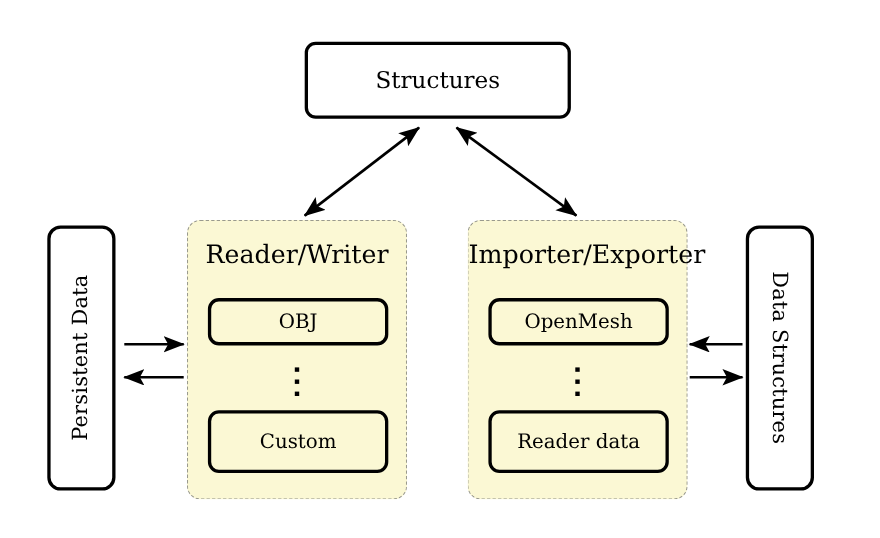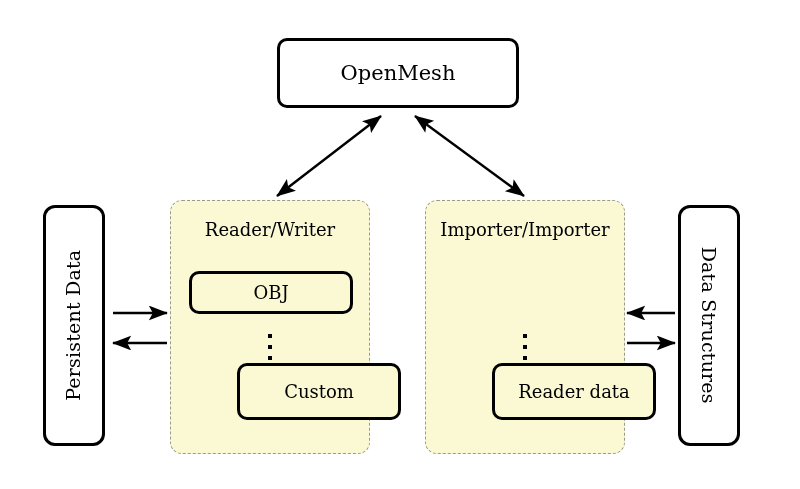--- a/index.html
+++ b/index.html
@@ -89,21 +89,21 @@
     top: 200px;
     width: 200px;
     height: 254px;
   }
   .panel-title {
     position: absolute;
     top: 18px;
     left: 0;
     width: 100%;
     text-align: center;
-    font-size: 18px;
+    font-size: 23px;
     white-space: nowrap;
   }
 
   
   .subnode {
     position: absolute;
     box-sizing: border-box;
     left: 18px;
     width: 164px;
     display: flex;
@@ -114,23 +114,22 @@
     border: 3px solid #000000;
     border-radius: 10px;
     font-size: 18px;
     line-height: 1.2;
   }
   .subnode.first {
     top: 70px;
     height: 43px;
   }
   .subnode.last {
-    top: 162px;
+    top: 172px;
     height: 57px;
-    margin-left: 48px;
   }
 
   .vdots {
     position: absolute;
     left: 0;
     width: 100%;
     top: 126px;
     text-align: center;
     font-size: 19px;
     line-height: 0;
@@ -175,21 +174,21 @@
     <line x1="113" y1="313" x2="167" y2="313" stroke="#000000" stroke-width="2.4" marker-end="url(#head)"></line>
 
     <line x1="167" y1="343" x2="113" y2="343" stroke="#000000" stroke-width="2.4" marker-end="url(#head)"></line>
 
     <line x1="675" y1="313" x2="627" y2="313" stroke="#000000" stroke-width="2.4" marker-end="url(#head)"></line>
 
     <line x1="627" y1="343" x2="675" y2="343" stroke="#000000" stroke-width="2.4" marker-end="url(#head)"></line>
   </svg>
 
   <div class="node" id="io-manager">
-    <span>OpenMesh</span>
+    <span>Structures</span>
   </div>
 
   <div class="node side-box" id="persistent-data">
     <span class="vtext ccw">Persistent Data</span>
   </div>
 
   <div class="node side-box" id="data-structures">
     <span class="vtext cw">Data Structures</span>
   </div>
 
@@ -207,22 +206,25 @@
     </div>
 
     <div class="subnode last">
       <span>
         <span>Custom</span><br>
       </span>
     </div>
   </div>
 
   <div class="panel" id="panel-importer-exporter">
-    <div class="panel-title">Importer/Importer</div>
-
+    <div class="panel-title">Importer/Exporter</div>
+
+    <div class="subnode first">
+      <span>OpenMesh</span>
+    </div>
 
     <div class="vdots">
       <span></span>
         <span></span>
         <span></span>
     </div>
 
     <div class="subnode last">
       <span>
         <span>Reader data</span><br>

